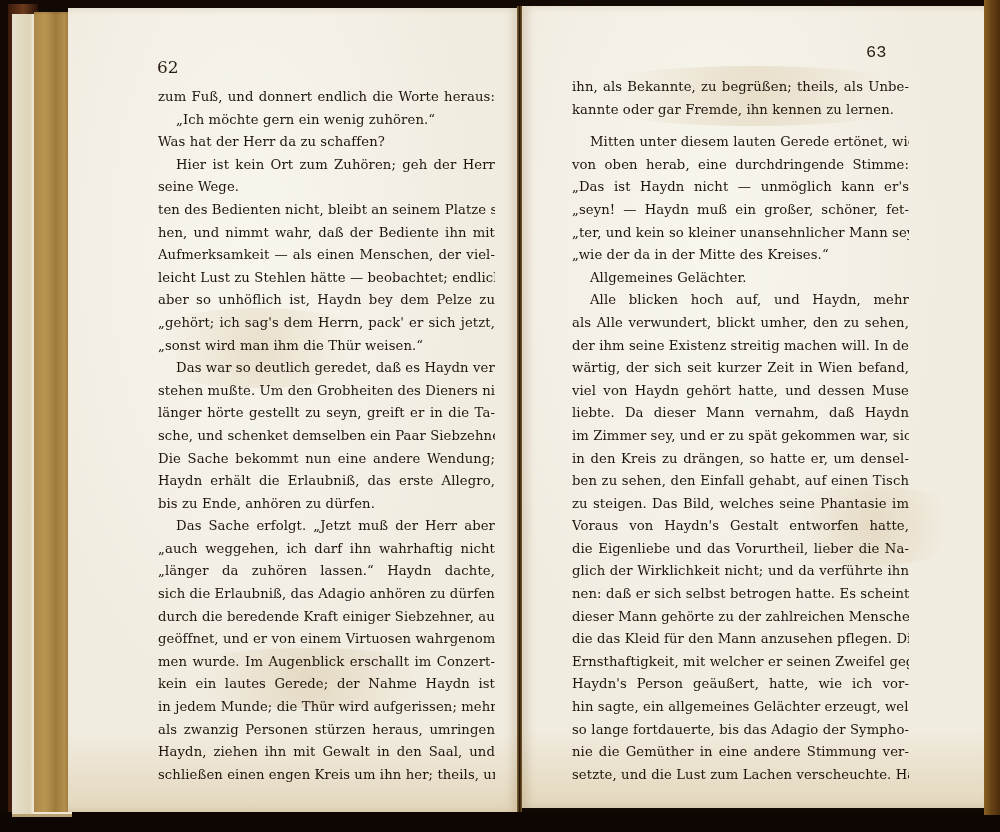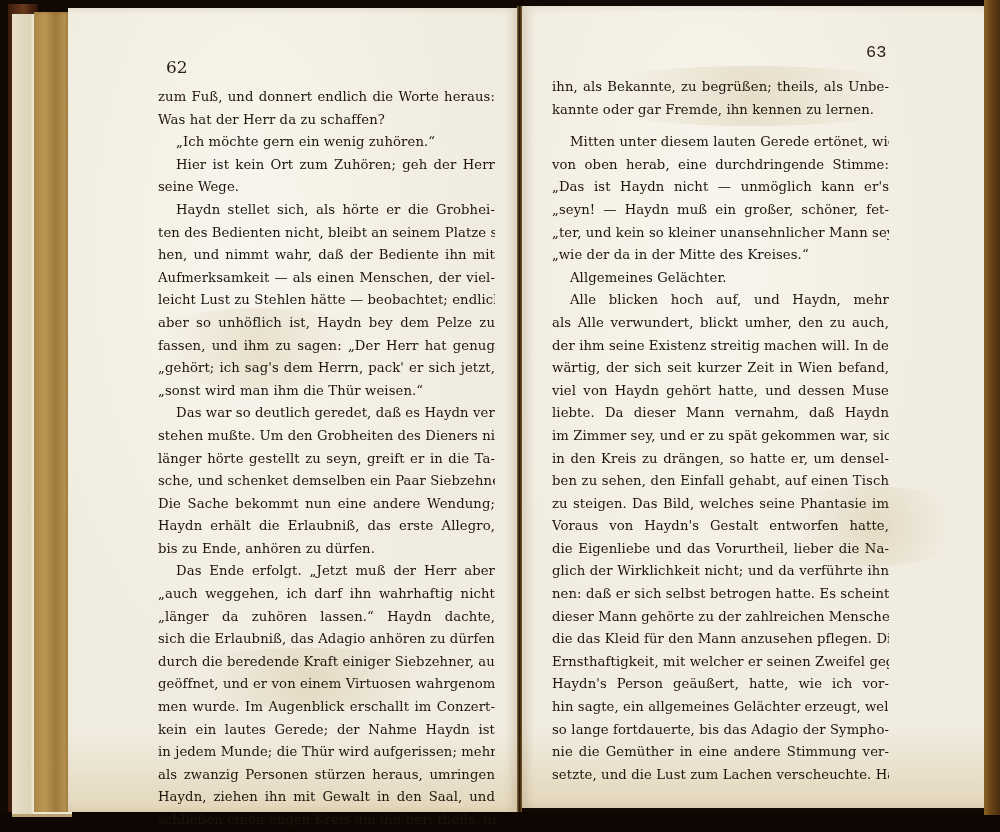--- a/index.html
+++ b/index.html
@@ -39,35 +39,35 @@
     position:absolute; left:984px; top:0; width:16px; height:815px;
     background:linear-gradient(90deg,#8a6125 0%,#6b4516 40%,#4b2c0e 100%);
   }
   .bottom-shadow {
     position:absolute; left:0; top:812px; width:1000px; height:20px; background:#0d0603;
   }
   .page-number {
     position:absolute; font-size:17px; color:#2a1e14;
     font-family:"DejaVu Serif", serif;
   }
-  .pn-left { left:166px; top:57px; }
+  .pn-left { left:157px; top:57px; }
   .pn-right { left:866px; top:43px;font-family:Liberation Mono, monospace; }
   .text-block {
     position:absolute; color:#1e140c;
     font-family:"DejaVu Serif", serif;
     font-size:13.2px; letter-spacing:.1px;
   }
   .text-block .line {
     height:22.6px; line-height:22.6px; white-space:nowrap;
     text-align:justify; text-align-last:justify; overflow:hidden;
   }
   .text-block .line.last { text-align-last:left; }
   .text-block .line.indent { padding-left:18px; }
   .tb-left { left:158px; top:86px; width:337px; }
-  .tb-right { left:552px; top:76px; width:337px; }
+  .tb-right { left:572px; top:76px; width:337px; }
   .foxing {
     position:absolute; border-radius:50%;
     background:radial-gradient(circle, rgba(180,150,90,.22) 0%, rgba(180,150,90,0) 70%);
   }
 </style>
 </head>
 <body>
 
 <div class="bottom-shadow"></div>
 <div class="cover-left"></div>
@@ -83,41 +83,39 @@
   <div class="foxing" style="left:40px;top:60px;width:380px;height:60px;"></div>
   <div class="foxing" style="left:250px;top:480px;width:200px;height:80px;"></div>
 </div>
 <div class="cover-right"></div>
 
 <div class="page-number pn-left">62</div>
 <div class="page-number pn-right">63</div>
 
 <div class="text-block tb-left" id="left-text">
     <div class="line">zum Fuß, und donnert endlich die Worte heraus:</div>
+    <div class="line indent last">„Ich möchte gern ein wenig zuhören.“</div>
     <div class="line last">Was hat der Herr da zu schaffen?</div>
-    <div class="line indent last">„Ich möchte gern ein wenig zuhören.“</div>
     <div class="line indent">Hier ist kein Ort zum Zuhören; geh der Herr</div>
     <div class="line last">seine Wege.</div>
-    <div class="line indent">Haydn stellet sich, als hörte er die Grobhei-</div>
     <div class="line">ten des Bedienten nicht, bleibt an seinem Platze ste-</div>
     <div class="line">hen, und nimmt wahr, daß der Bediente ihn mit</div>
     <div class="line">Aufmerksamkeit — als einen Menschen, der viel-</div>
     <div class="line">leicht Lust zu Stehlen hätte — beobachtet; endlich</div>
     <div class="line">aber so unhöflich ist, Haydn bey dem Pelze zu</div>
-    <div class="line">fassen, und ihm zu sagen: „Der Herr hat genug</div>
     <div class="line">„gehört; ich sag's dem Herrn, pack' er sich jetzt,</div>
     <div class="line last">„sonst wird man ihm die Thür weisen.“</div>
     <div class="line indent">Das war so deutlich geredet, daß es Haydn ver-</div>
     <div class="line">stehen mußte. Um den Grobheiten des Dieners nicht</div>
     <div class="line">länger hörte gestellt zu seyn, greift er in die Ta-</div>
     <div class="line">sche, und schenket demselben ein Paar Siebzehner.</div>
     <div class="line">Die Sache bekommt nun eine andere Wendung;</div>
     <div class="line">Haydn erhält die Erlaubniß, das erste Allegro,</div>
     <div class="line last">bis zu Ende, anhören zu dürfen.</div>
-    <div class="line indent">Das Ende erfolgt. „Jetzt muß der Herr aber</div>
+    <div class="line indent">Das Sache erfolgt. „Jetzt muß der Herr aber</div>
     <div class="line">„auch weggehen, ich darf ihn wahrhaftig nicht</div>
     <div class="line">„länger da zuhören lassen.“ Haydn dachte,</div>
     <div class="line">sich die Erlaubniß, das Adagio anhören zu dürfen,</div>
     <div class="line">durch die beredende Kraft einiger Siebzehner, aufs</div>
     <div class="line">geöffnet, und er von einem Virtuosen wahrgenom-</div>
     <div class="line">men wurde. Im Augenblick erschallt im Conzert-</div>
     <div class="line">kein ein lautes Gerede; der Nahme Haydn ist</div>
     <div class="line">in jedem Munde; die Thür wird aufgerissen; mehr</div>
     <div class="line">als zwanzig Personen stürzen heraus, umringen</div>
     <div class="line">Haydn, ziehen ihn mit Gewalt in den Saal, und</div>
@@ -128,21 +126,21 @@
     <div class="line last">kannte oder gar Fremde, ihn kennen zu lernen.</div>
     <div class="line" style="height: 10px;"></div>
     <div class="line indent">Mitten unter diesem lauten Gerede ertönet, wie</div>
     <div class="line">von oben herab, eine durchdringende Stimme:</div>
     <div class="line">„Das ist Haydn nicht — unmöglich kann er's</div>
     <div class="line">„seyn! — Haydn muß ein großer, schöner, fet-</div>
     <div class="line">„ter, und kein so kleiner unansehnlicher Mann seyn,</div>
     <div class="line last">„wie der da in der Mitte des Kreises.“</div>
     <div class="line indent last">Allgemeines Gelächter.</div>
     <div class="line indent">Alle blicken hoch auf, und Haydn, mehr</div>
-    <div class="line">als Alle verwundert, blickt umher, den zu auch,</div>
+    <div class="line">als Alle verwundert, blickt umher, den zu sehen,</div>
     <div class="line">der ihm seine Existenz streitig machen will. In der</div>
     <div class="line">wärtig, der sich seit kurzer Zeit in Wien befand,</div>
     <div class="line">viel von Haydn gehört hatte, und dessen Muse</div>
     <div class="line">liebte. Da dieser Mann vernahm, daß Haydn</div>
     <div class="line">im Zimmer sey, und er zu spät gekommen war, sich</div>
     <div class="line">in den Kreis zu drängen, so hatte er, um densel-</div>
     <div class="line">ben zu sehen, den Einfall gehabt, auf einen Tisch</div>
     <div class="line">zu steigen. Das Bild, welches seine Phantasie im</div>
     <div class="line">Voraus von Haydn's Gestalt entworfen hatte,</div>
     <div class="line">die Eigenliebe und das Vorurtheil, lieber die Na-</div>

